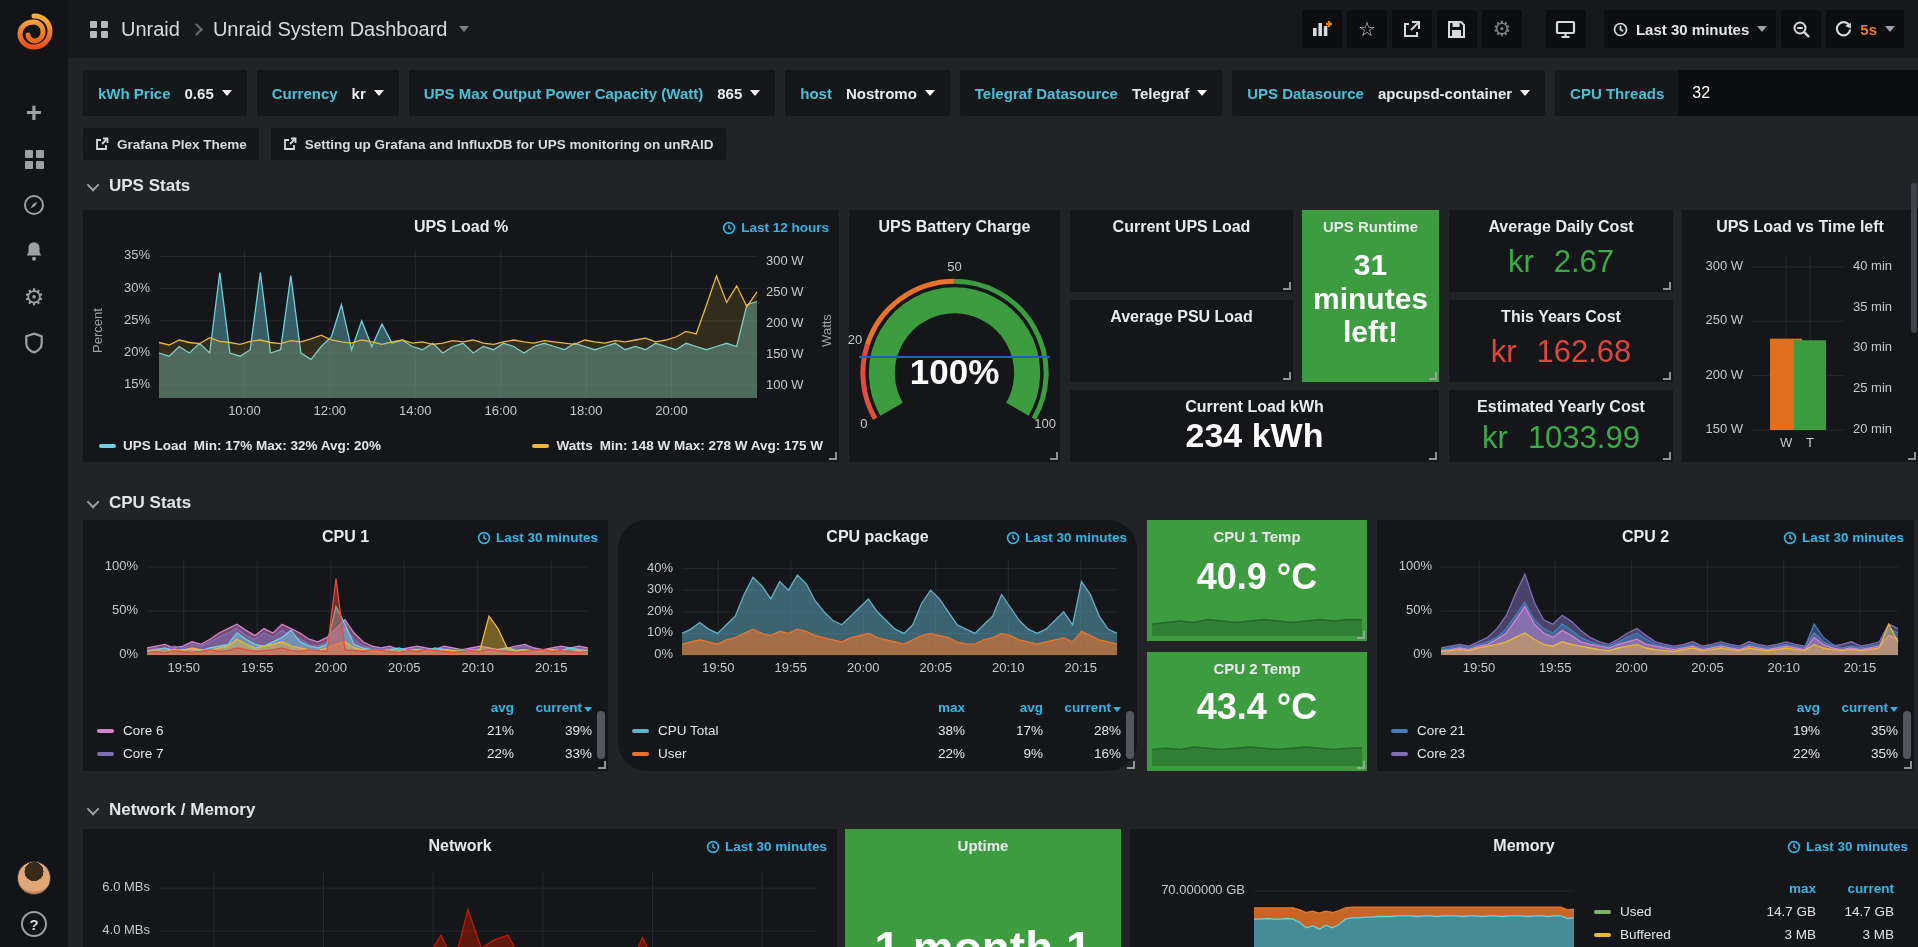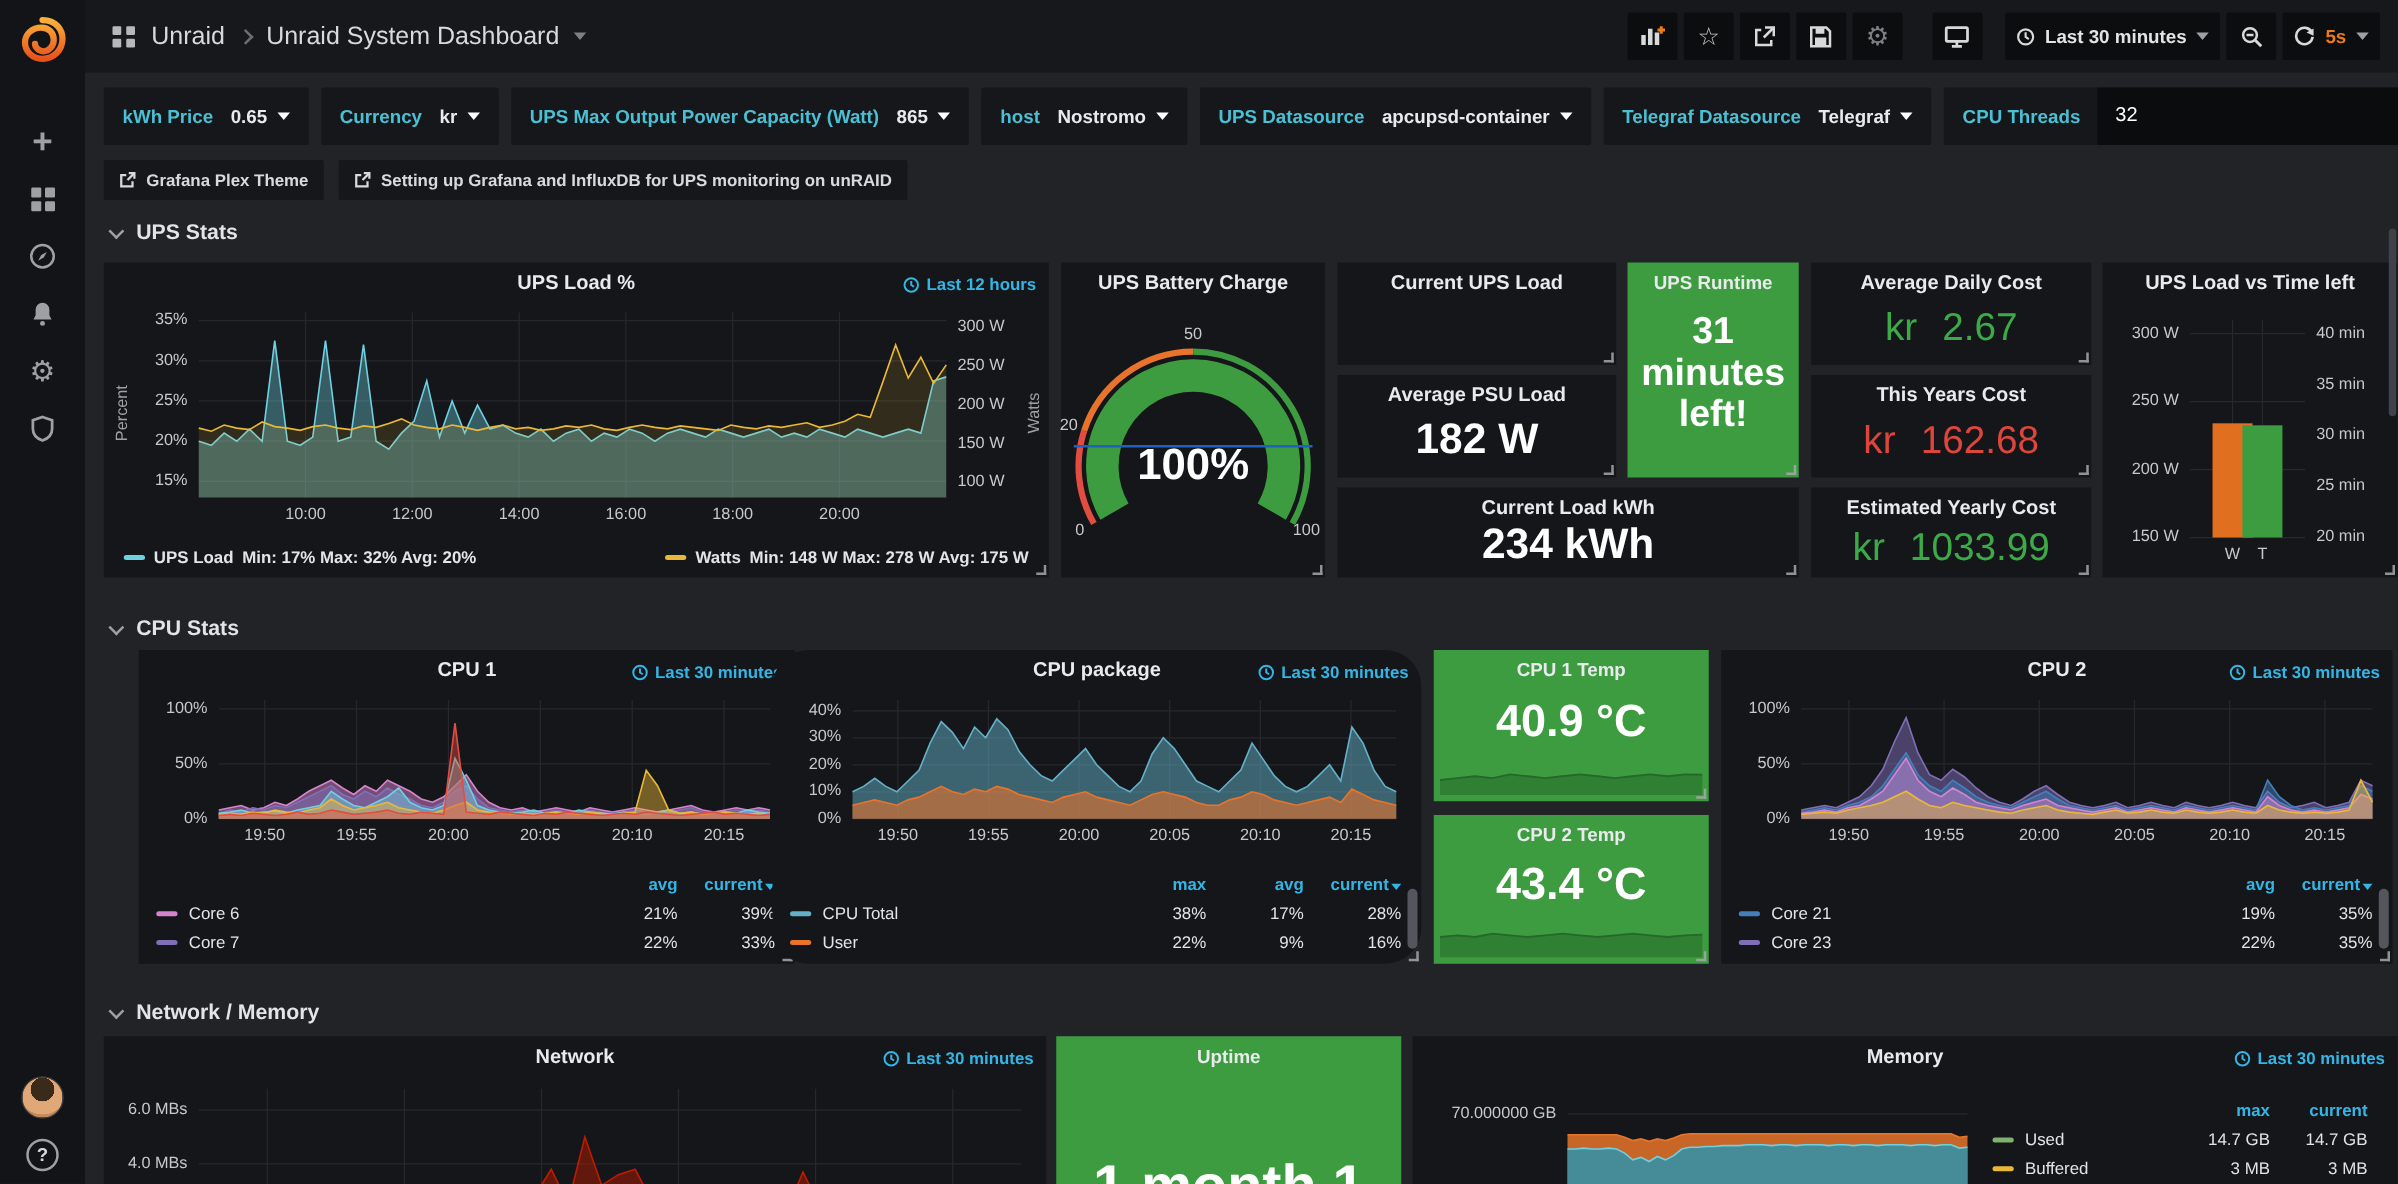--- a/index.html
+++ b/index.html
@@ -206,30 +206,30 @@
       </span>
   </div>
   <div class="vpill">
     <span class="vlabel">host</span>
     <span class="vvalue">
         <span>Nostromo</span>
         <span class="caret" style="border-top-color:#fff;"></span>
       </span>
   </div>
   <div class="vpill">
+    <span class="vlabel">Telegraf Datasource</span>
+    <span class="vvalue">
+        <span>Telegraf</span>
+        <span class="caret" style="border-top-color:#fff;"></span>
+      </span>
+  </div>
+  <div class="vpill">
     <span class="vlabel">UPS Datasource</span>
     <span class="vvalue">
         <span>apcupsd-container</span>
-        <span class="caret" style="border-top-color:#fff;"></span>
-      </span>
-  </div>
-  <div class="vpill">
-    <span class="vlabel">Telegraf Datasource</span>
-    <span class="vvalue">
-        <span>Telegraf</span>
         <span class="caret" style="border-top-color:#fff;"></span>
       </span>
   </div>
   <div class="vpill" style="padding-right:0;">
     <span class="vlabel">CPU Threads</span>
     <input class="vinput" value="32" style="">
   </div>
 </div>
 
 <div class="links">
@@ -314,21 +314,20 @@
       </svg><div class="axl" style="left: -10.1296px; top: 172.285px; width: 34px; text-align: center;">0</div><div class="axl" style="left: -19.0281px; top: 87.6214px; width: 34px; text-align: center;">20</div><div class="axl" style="left: 80.5px; top: 15.31px; width: 34px; text-align: center;">50</div><div class="axl" style="left: 171.13px; top: 172.285px; width: 34px; text-align: center;">100</div></div>
   <div class="gauge-line" style="top:146px;"></div>
   <div class="gauge-val" style="top:142px;">100%</div>
 </div>
 
 <div class="panel" style="left:1070px;top:210px;width:223px;height:82px;">
   <div class="ptitle">Current UPS Load</div>
 </div>
 <div class="panel" style="left:1070px;top:300px;width:223px;height:82px;">
   <div class="ptitle">Average PSU Load</div>
-  <div class="statv" style="top:32px;font-size:34px;">182 W</div>
 </div>
 <div class="panel" style="left:1070px;top:390px;width:369px;height:72px;">
   <div class="ptitle">Current Load kWh</div>
   <div class="statv" style="top:26px;font-size:34px;">234 kWh</div>
 </div>
 
 <div class="panel" style="left: 1302px; top: 210px; width: 137px; height: 172px; background: rgb(61, 156, 64);">
   <div class="ptitle" style="font-size:15px;">UPS Runtime</div>
   <div class="statv" style="top:38px;font-size:30px;line-height:1.12;padding:0 4px;">31 minutes left!</div>
 </div>
@@ -359,21 +358,21 @@
         <line x1="62" y1="81.25" x2="154" y2="81.25" stroke="#26282e" stroke-width="1"></line>
         <line x1="62" y1="135.625" x2="154" y2="135.625" stroke="#26282e" stroke-width="1"></line>
         <line x1="62" y1="190" x2="154" y2="190" stroke="#26282e" stroke-width="1"></line>
         <line x1="96.03999999999999" y1="16" x2="96.03999999999999" y2="190" stroke="#26282e" stroke-width="1"></line>
         <rect x="80.03999999999999" y="98.64999999999999" width="32" height="91.35000000000001" fill="#e0701f"></rect>
         <line x1="119.96000000000001" y1="16" x2="119.96000000000001" y2="190" stroke="#26282e" stroke-width="1"></line>
         <rect x="103.96000000000001" y="100.267229254571" width="32" height="89.732770745429" fill="#3d9c40"></rect>
       </svg><div class="axl" style="left: 0px; top: 17.875px; width: 53px; text-align: right;">300 W</div><div class="axl" style="left: 0px; top: 72.25px; width: 53px; text-align: right;">250 W</div><div class="axl" style="left: 0px; top: 126.625px; width: 53px; text-align: right;">200 W</div><div class="axl" style="left: 0px; top: 181px; width: 53px; text-align: right;">150 W</div><div class="axl" style="left: 163px; top: 17.8495px; width: 56px; text-align: left;">40 min</div><div class="axl" style="left: 163px; top: 58.6371px; width: 56px; text-align: left;">35 min</div><div class="axl" style="left: 163px; top: 99.4248px; width: 56px; text-align: left;">30 min</div><div class="axl" style="left: 163px; top: 140.212px; width: 56px; text-align: left;">25 min</div><div class="axl" style="left: 163px; top: 181px; width: 56px; text-align: left;">20 min</div><div class="axl" style="left: 76.04px; top: 195px; width: 40px; text-align: center;">W</div><div class="axl" style="left: 99.96px; top: 195px; width: 40px; text-align: center;">T</div></div>
 </div>
 
-<div class="panel" style="left:83px;top:520px;width:525px;height:251px;margin-left:28px;">
+<div class="panel" style="left:83px;top:520px;width:525px;height:251px;">
   <div class="ptitle">CPU 1</div>
   <div class="badge">
     <svg width="14" height="14" viewBox="0 0 14 14">
         <circle cx="7" cy="7" r="5.4" fill="none" stroke="#33b5e5" stroke-width="1.6"></circle>
         <path d="M7 3.8V7l2.2 1.4" fill="none" stroke="#33b5e5" stroke-width="1.6"></path>
       </svg>
     <span>Last 30 minutes</span>
   </div>
   <div class="chart" style="left:6px;top:30px;right:6px;bottom:92px;"><svg width="513" height="129">
         <line x1="58" y1="105" x2="499" y2="105" stroke="#26282e" stroke-width="1"></line>

